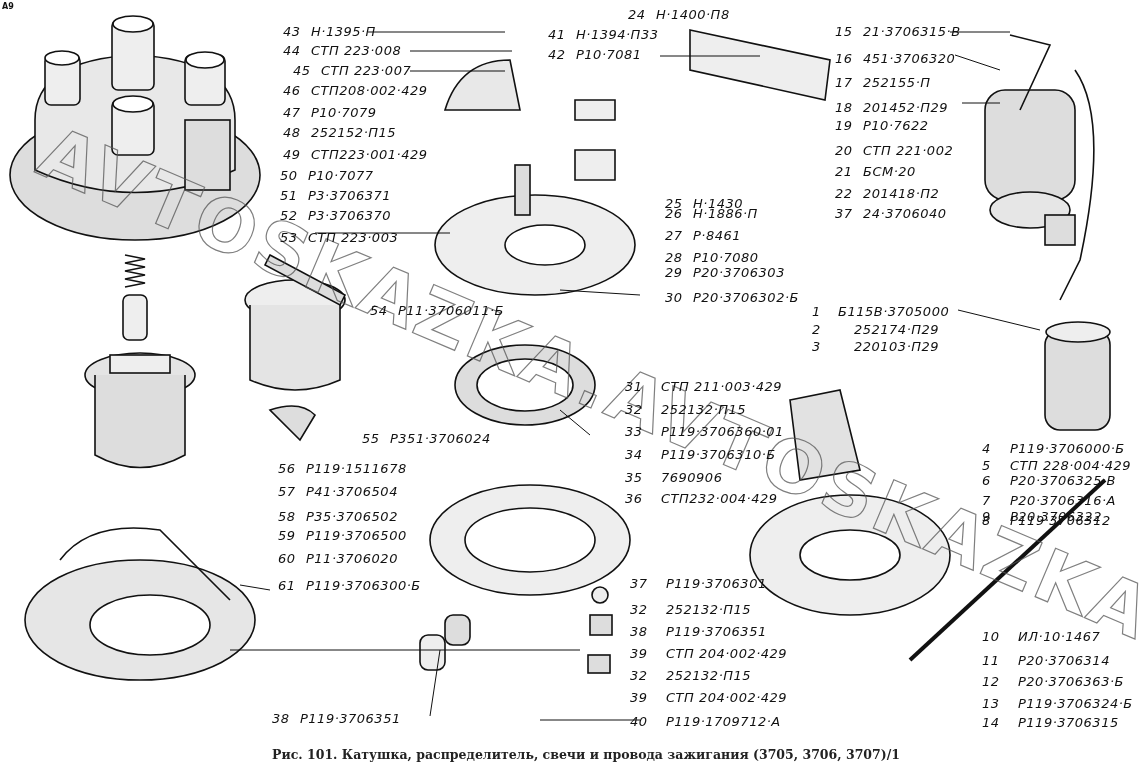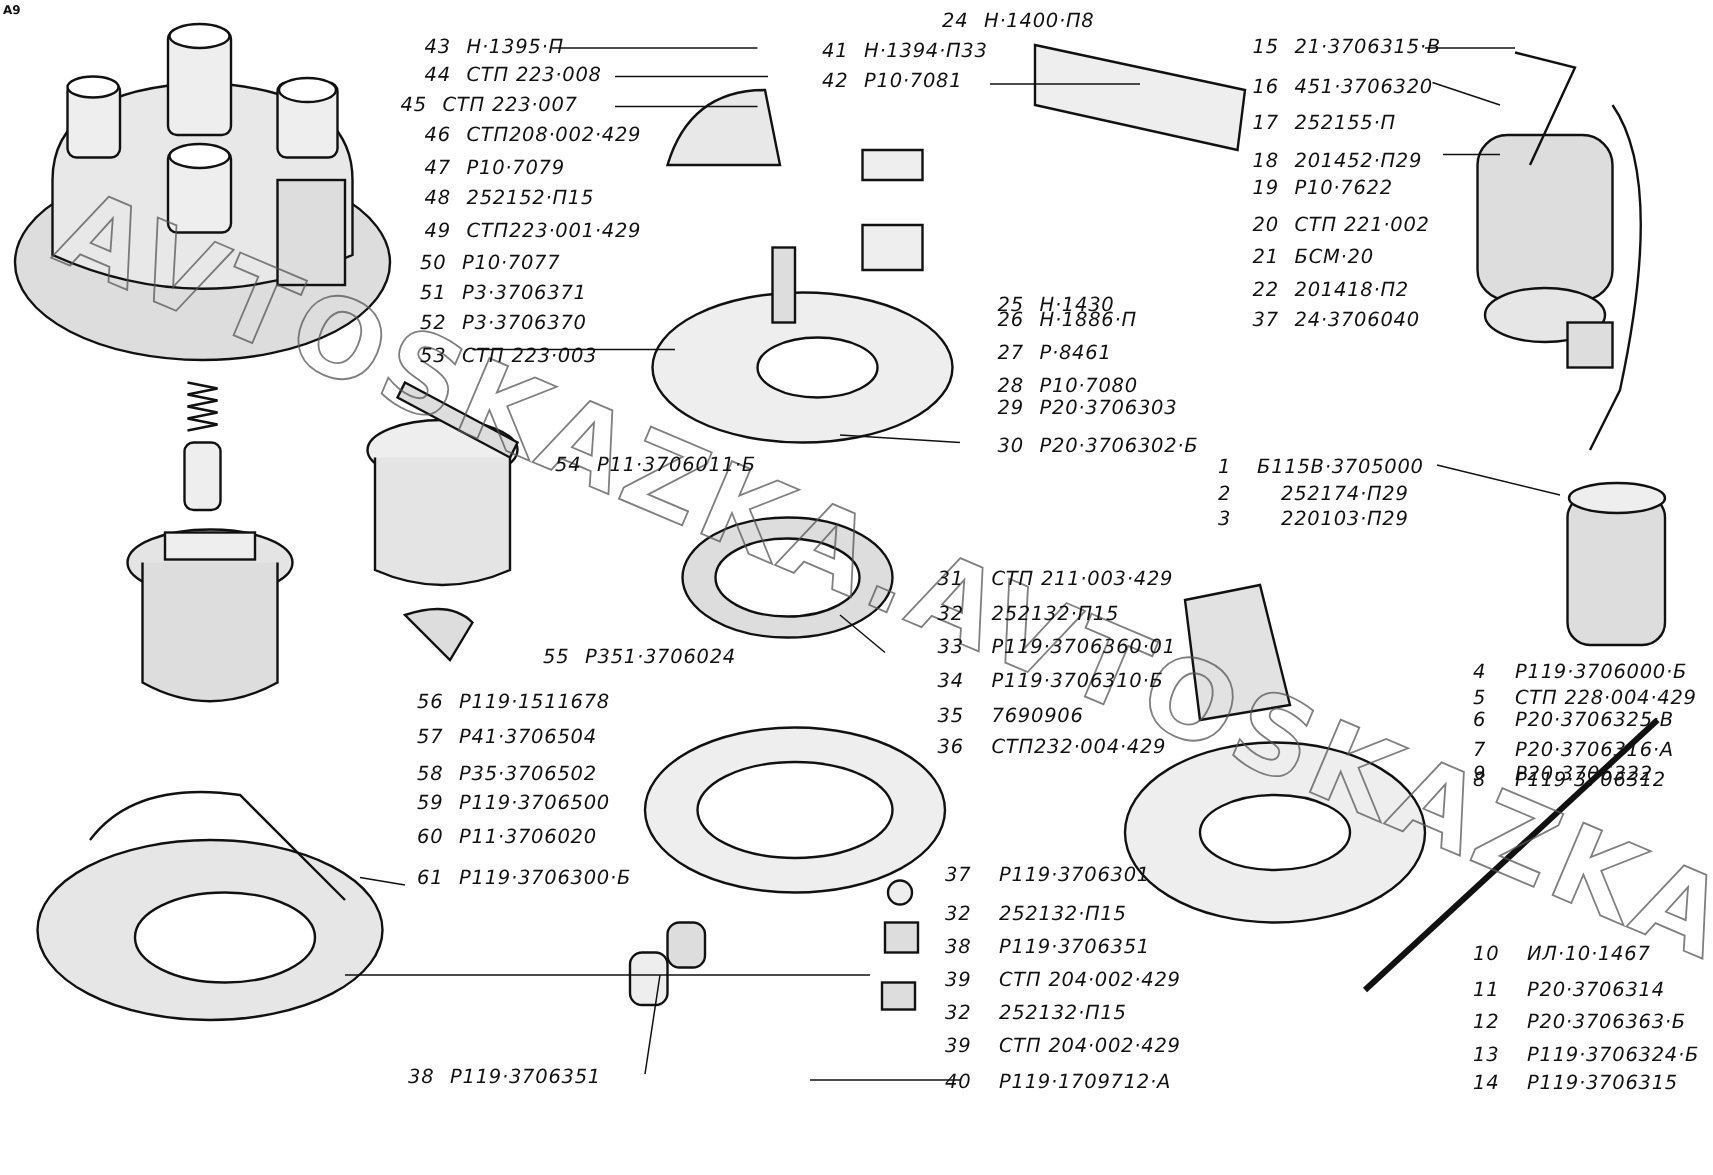--- a/index.html
+++ b/index.html
@@ -128,21 +128,21 @@
       <line x1="430" y1="716" x2="440" y2="650"></line>
       <line x1="270" y1="590" x2="240" y2="585"></line>
       <line x1="230" y1="650" x2="580" y2="650"></line>
     </g>
   </svg>
 
   <div class="wm" style="left:60px; top:110px; transform:rotate(23deg);">AVTOSKAZKA.AVTOSKAZKA.ONLINE</div>
 
   <div class="lbl" style="left:283px; top:25px;"><span class="num">43</span><span class="code">Н·1395·П</span></div>
   <div class="lbl" style="left:283px; top:44px;"><span class="num">44</span><span class="code">СТП 223·008</span></div>
-  <div class="lbl" style="left:267px; top:64px;"><span class="num">45</span><span class="code">СТП 223·007</span></div>
+  <div class="lbl" style="left:293px; top:64px;"><span class="num">45</span><span class="code">СТП 223·007</span></div>
   <div class="lbl" style="left:283px; top:84px;"><span class="num">46</span><span class="code">СТП208·002·429</span></div>
   <div class="lbl" style="left:283px; top:106px;"><span class="num">47</span><span class="code">Р10·7079</span></div>
   <div class="lbl" style="left:283px; top:126px;"><span class="num">48</span><span class="code">252152·П15</span></div>
   <div class="lbl" style="left:283px; top:148px;"><span class="num">49</span><span class="code">СТП223·001·429</span></div>
   <div class="lbl" style="left:280px; top:169px;"><span class="num">50</span><span class="code">Р10·7077</span></div>
   <div class="lbl" style="left:280px; top:189px;"><span class="num">51</span><span class="code">Р3·3706371</span></div>
   <div class="lbl" style="left:280px; top:209px;"><span class="num">52</span><span class="code">Р3·3706370</span></div>
   <div class="lbl" style="left:280px; top:231px;"><span class="num">53</span><span class="code">СТП 223·003</span></div>
   <div class="lbl" style="left:370px; top:304px;"><span class="num">54</span><span class="code">Р11·3706011·Б</span></div>
   <div class="lbl" style="left:362px; top:432px;"><span class="num">55</span><span class="code">Р351·3706024</span></div>
@@ -200,13 +200,14 @@
   <div class="lbl" style="left:630px; top:715px;"><span class="num">40</span><span class="code" style="margin-left:14px;">Р119·1709712·А</span></div>
 
   <div class="lbl" style="left:272px; top:712px;"><span class="num">38</span><span class="code">Р119·3706351</span></div>
 
   <div class="lbl" style="left:982px; top:630px;"><span class="num">10</span><span class="code" style="margin-left:14px;">ИЛ·10·1467</span></div>
   <div class="lbl" style="left:982px; top:654px;"><span class="num">11</span><span class="code" style="margin-left:14px;">Р20·3706314</span></div>
   <div class="lbl" style="left:982px; top:675px;"><span class="num">12</span><span class="code" style="margin-left:14px;">Р20·3706363·Б</span></div>
   <div class="lbl" style="left:982px; top:697px;"><span class="num">13</span><span class="code" style="margin-left:14px;">Р119·3706324·Б</span></div>
   <div class="lbl" style="left:982px; top:716px;"><span class="num">14</span><span class="code" style="margin-left:14px;">Р119·3706315</span></div>
 
+  <div class="caption">Рис. 101. Катушка, распределитель, свечи и провода зажигания (3705, 3706, 3707)/1</div>
 </div>
 
 </body></html>

